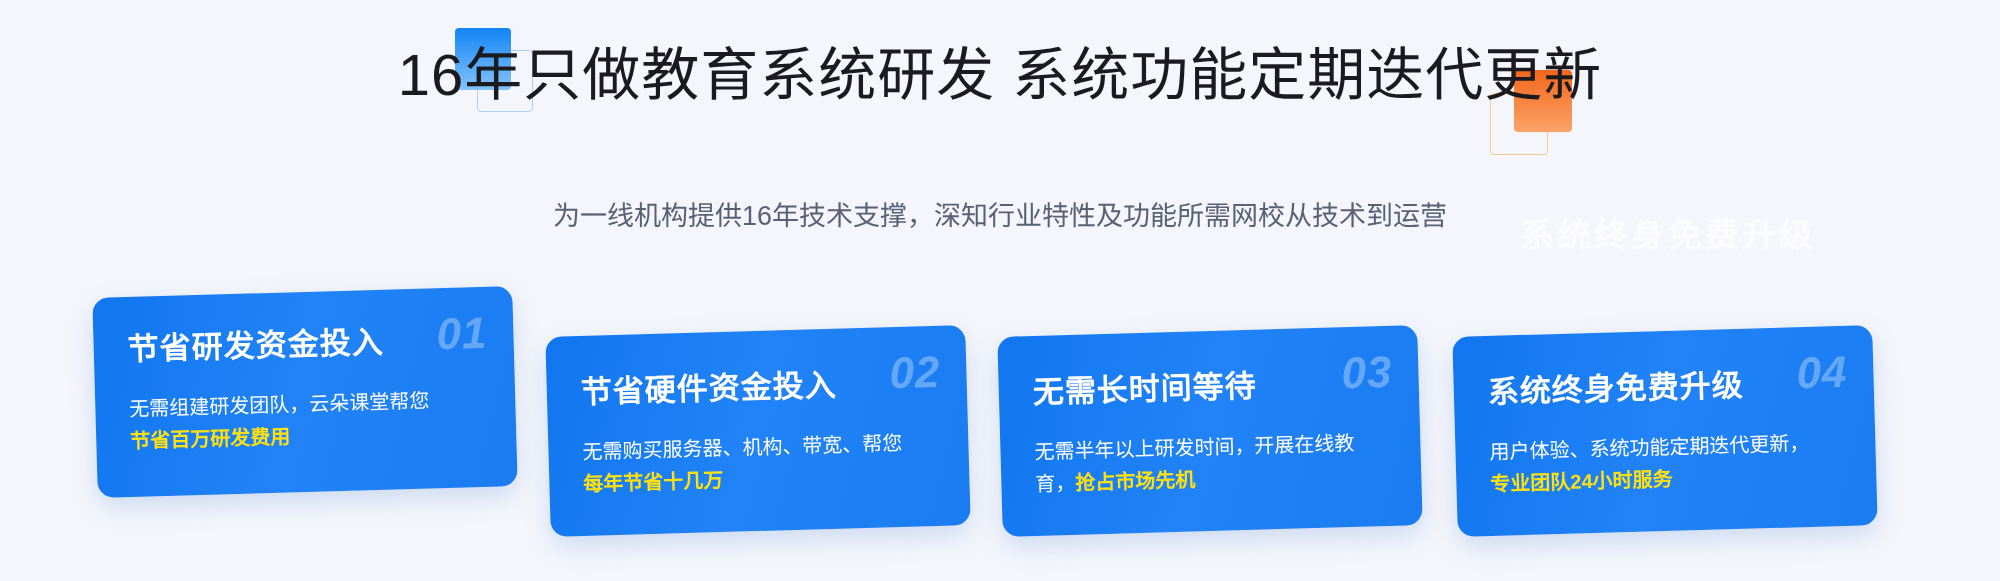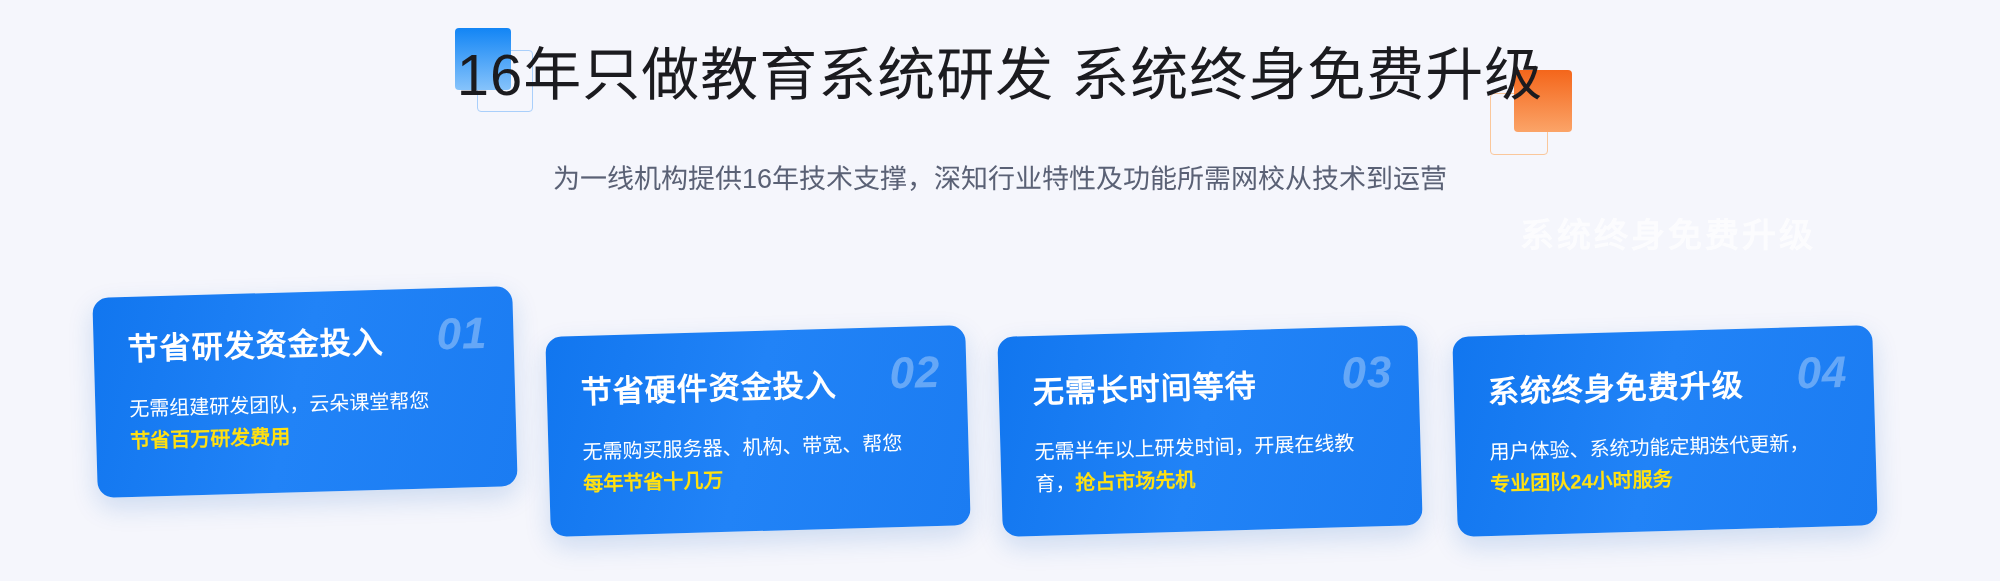--- a/index.html
+++ b/index.html
@@ -60,21 +60,21 @@
   }
   .hero-sub {
     position:absolute;
     left:0; right:0; top:160px;
     text-align:center;
     font-size:27px;
     line-height:1.45;
     color:#5a6175;
     font-weight:400;
   }
-  .hero-sub .line { display:block; }
+  .hero-sub .line { display:block;margin-top:37px; }
 
   
   .watermark {
     position:absolute;
     left:1520px; top:208px;
     font-size:34px;
     font-weight:700;
     color:#ffffff;
     opacity:.75;
     letter-spacing:3px;
@@ -142,21 +142,21 @@
   <div class="deco" id="deco-blue">
     <span class="deco-sq-outline"></span>
     <span class="deco-sq-solid"></span>
   </div>
 
   <div class="deco" id="deco-orange">
     <span class="deco-sq-outline"></span>
     <span class="deco-sq-solid"></span>
   </div>
 
-  <h1 class="hero-title">16年只做教育系统研发 系统终身免费升级</h1>
+  <h1 class="hero-title">16年只做教育系统研发 系统功能定期迭代更新</h1>
 
   <div class="hero-sub">
     <span class="line">为一线机构提供16年技术支撑，深知行业特性及功能所需网校从技术到运营</span>
   </div>
 
   <div class="watermark">系统终身免费升级</div>
 
   <div class="cards-layer">
 
     <div class="adv-card" id="card-1">

